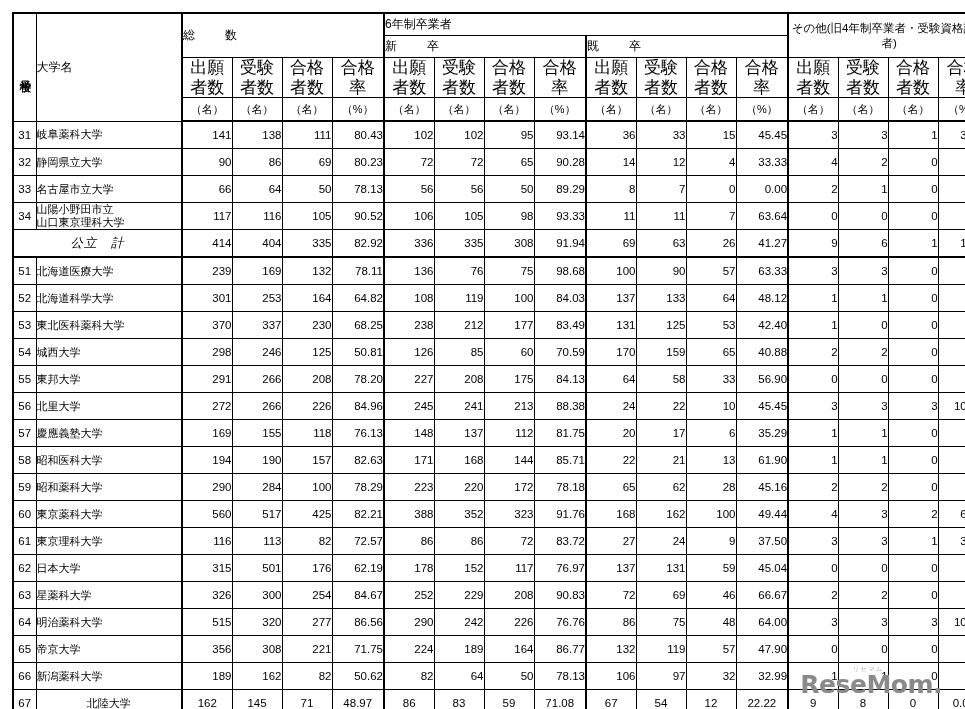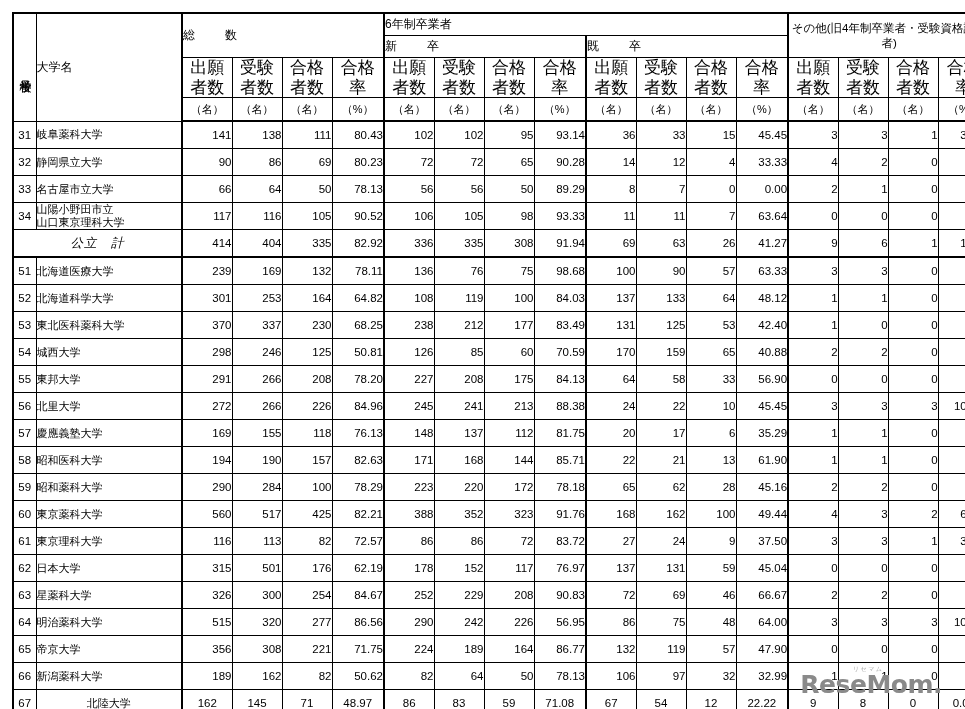--- a/index.html
+++ b/index.html
@@ -585,21 +585,21 @@
         <tr>
           <td class="c-no frame-l">64</td>
           <td class="c-name">明治薬科大学</td>
           <td class="c-num grp-l">515</td>
           <td class="c-num">320</td>
           <td class="c-num">277</td>
           <td class="c-num">86.56</td>
           <td class="c-num grp-l">290</td>
           <td class="c-num">242</td>
           <td class="c-num">226</td>
-          <td class="c-num">56.95</td>
+          <td class="c-num">76.76</td>
           <td class="c-num grp-l">86</td>
           <td class="c-num">75</td>
           <td class="c-num">48</td>
           <td class="c-num">64.00</td>
           <td class="c-num grp-l">3</td>
           <td class="c-num">3</td>
           <td class="c-num">3</td>
           <td class="c-num frame-r">100.00</td>
         </tr>
         <tr>

